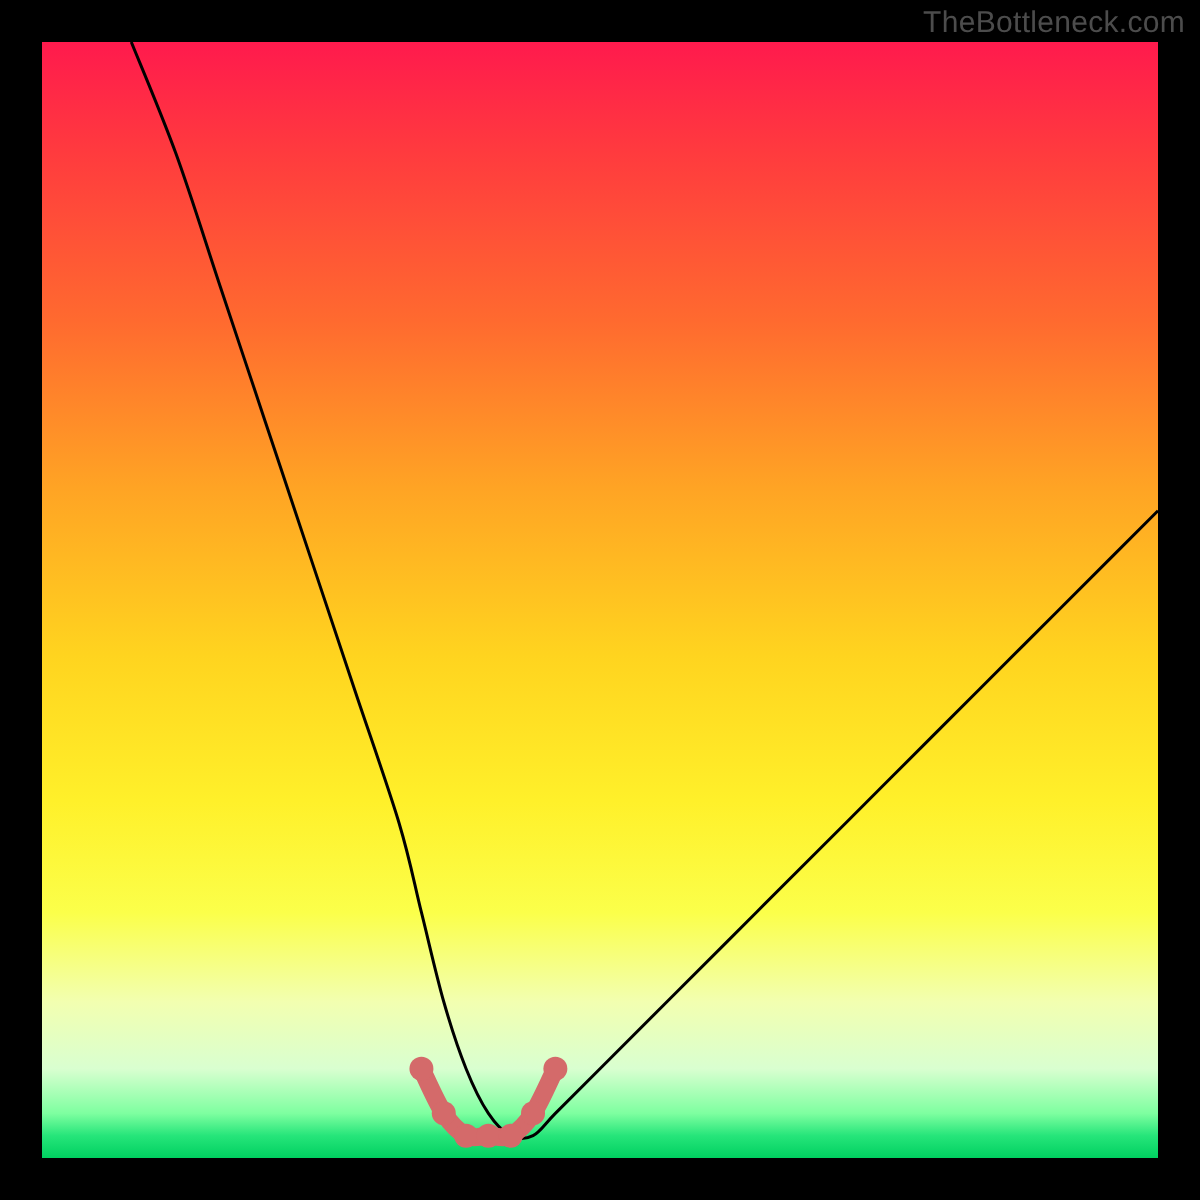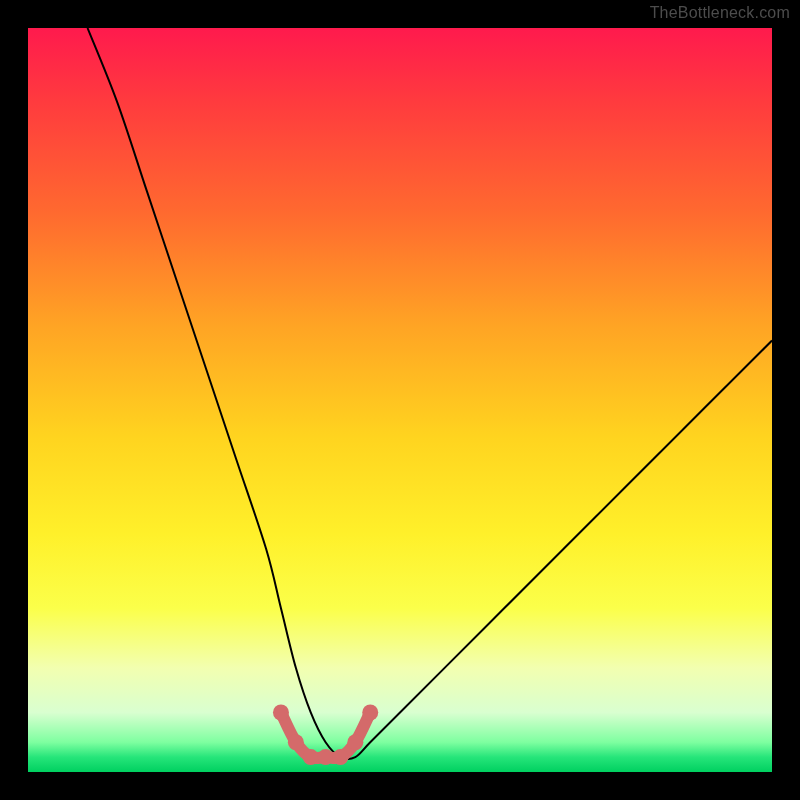--- a/index.html
+++ b/index.html
@@ -47,21 +47,21 @@
   }
   svg.curve {
     position: absolute;
     inset: 0;
   }
   .watermark {
     position: absolute;
     top: 4px;
     right: 10px;
     color: #4c4c4c;
-    font-size: 16px;
+    font-size: 20px;
     font-weight: 500;
     letter-spacing: 0.2px;
   }
 </style>
 </head>
 <body>
 
 <div class="frame">
   <div class="plot-area">
     <div class="gradient-bg"></div>

